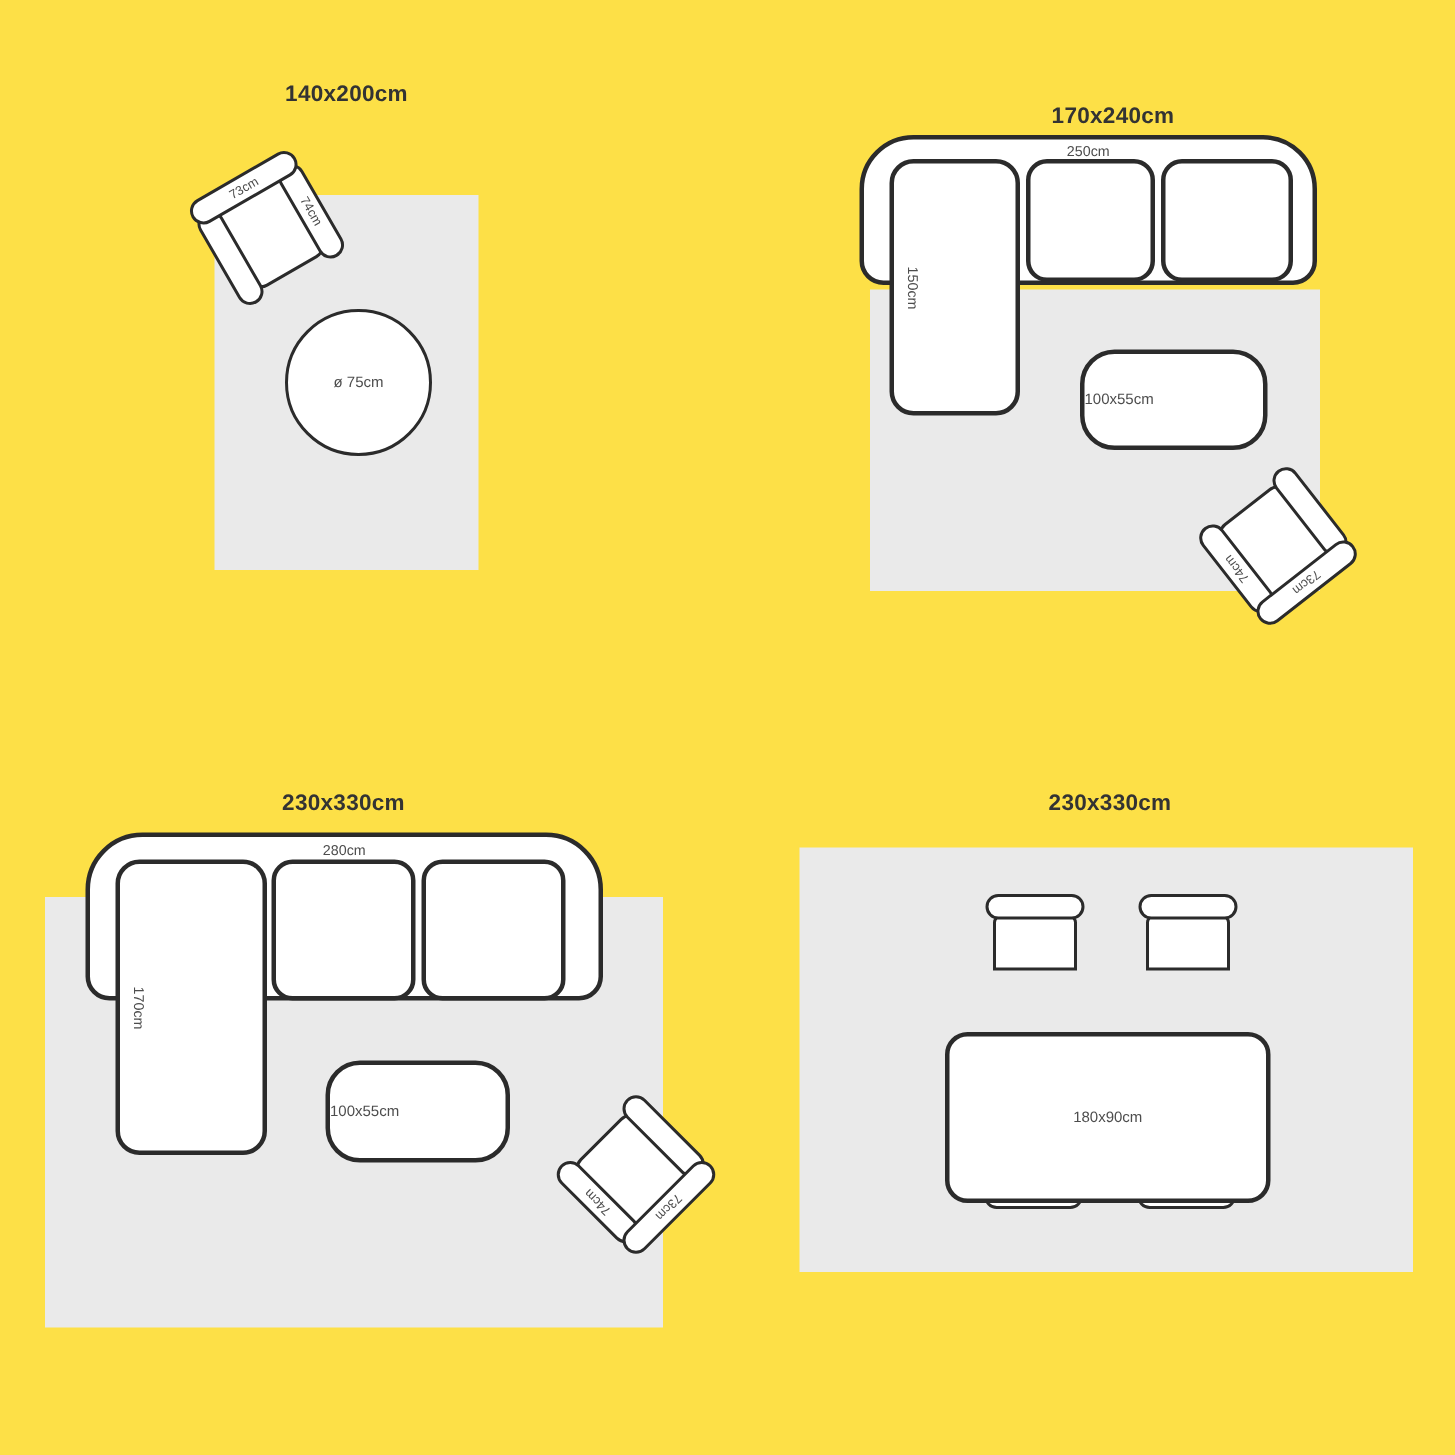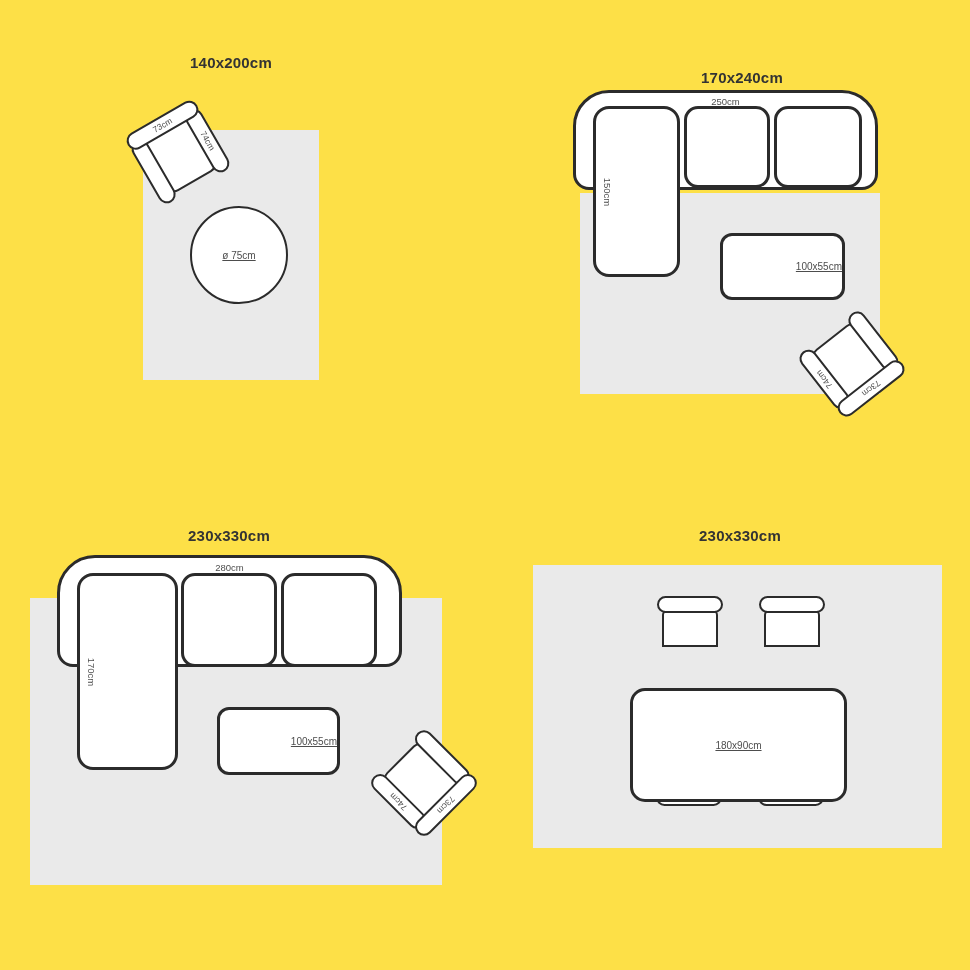--- a/index.html
+++ b/index.html
@@ -29,45 +29,43 @@
 
   .rug {
     position: absolute;
     background: #eaeaea;
   }
 
   .small-label {
     font-size: 10px;
     color: #4d4d4d;
     white-space: nowrap;
-    text-decoration: underline;
   }
 
   
   .round-table {
     position: absolute;
     background: #ffffff;
     border: 2.5px solid #2b2b2b;
     border-radius: 50%;
     display: flex;
     align-items: center;
     justify-content: center;
   }
 
   
   .coffee-table {
     position: absolute;
     background: #ffffff;
     border: 3px solid #2b2b2b;
-    border-radius: 12px;
-    display: flex;
-    align-items: center;
-    justify-content: flex-end;
-    box-sizing: border-box;
-    padding-left: 16px;
+    border-radius: 23px;
+    display: flex;
+    align-items: center;
+    justify-content: flex-start;
+    box-sizing: border-box;
   }
 
   
   .sofa-shell {
     position: absolute;
     background: #ffffff;
     border: 3px solid #2b2b2b;
     border-radius: 36px 36px 16px 16px;
     box-sizing: border-box;
   }

